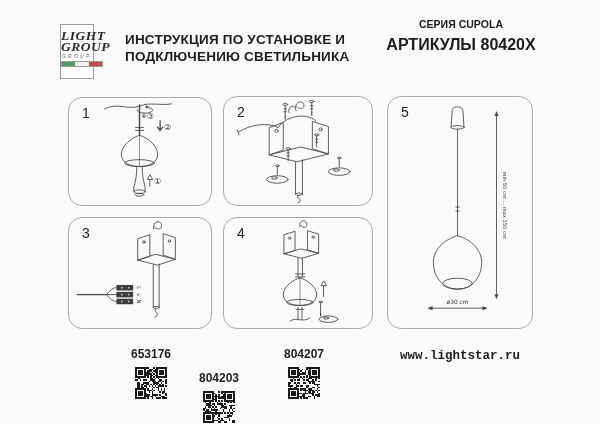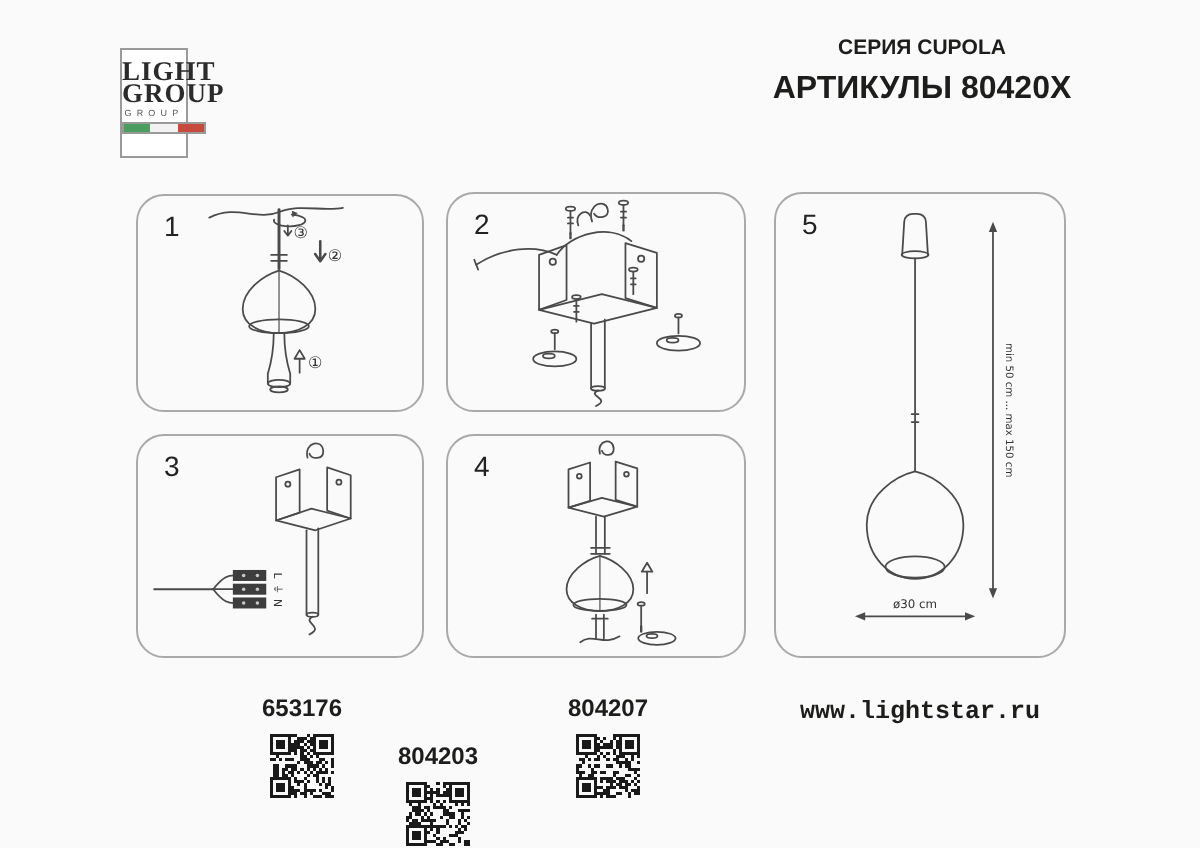--- a/index.html
+++ b/index.html
@@ -1,21 +1,21 @@
 <!DOCTYPE html>
 <html><head>
 <meta charset="utf-8">
 <style>
   html,body{margin:0;padding:0;}
   .page{position:relative;width:600px;height:424px;background:#fafafa;
         font-family:"Liberation Sans",sans-serif;color:#1d1d1b;overflow:hidden;}
 
   
   .logo{position:absolute;left:60px;top:24px;width:34px;height:55px;background:#fff;
-        border:1px solid #9a9a9a;box-sizing:border-box;text-align:center;padding-top:5px;}
+        border:1px solid #9a9a9a;box-sizing:border-box;text-align:center;padding-top:5px;font-style:italic;}
   .logo-word{font-family:"Liberation Serif",serif;font-weight:bold;font-size:13.5px;
              line-height:11px;letter-spacing:.5px;color:#2b2b2b;}
   .logo-group{font-size:4.5px;letter-spacing:2.6px;margin-top:2px;color:#555;}
   .logo-flag{display:flex;height:4px;width:40px;margin:2px auto 0;border:0.5px solid #999;}
   .logo-flag span{flex:1;}
 
   
   .title{position:absolute;left:125px;top:31px;font-size:13.5px;font-weight:bold;
          line-height:17px;letter-spacing:.2px;}
   .series-block{position:absolute;left:378px;top:18px;width:166px;text-align:center;}
@@ -51,20 +51,24 @@
     <div class="logo-word">LIGHT</div>
     <div class="logo-word">GROUP</div>
     <div class="logo-group">GROUP</div>
     <div class="logo-flag">
       <span id="flag-g" style="background: rgb(76, 158, 95);"></span>
         <span id="flag-w" style="background: rgb(242, 242, 242);"></span>
         <span id="flag-r" style="background: rgb(200, 74, 63);"></span>
     </div>
   </div>
 
+  <div class="title">
+    <div>ИНСТРУКЦИЯ ПО УСТАНОВКЕ И</div>
+    <div>ПОДКЛЮЧЕНИЮ СВЕТИЛЬНИКА</div>
+  </div>
   <div class="series-block">
     <div class="series-line">СЕРИЯ CUPOLA</div>
     <div class="articles-line">АРТИКУЛЫ 80420X</div>
   </div>
 
   <section class="panel" id="p1">
     <span class="panel-num">1</span>
     <svg class="draw" viewBox="0 0 144 109">
       <g class="sketch">
         <g>

